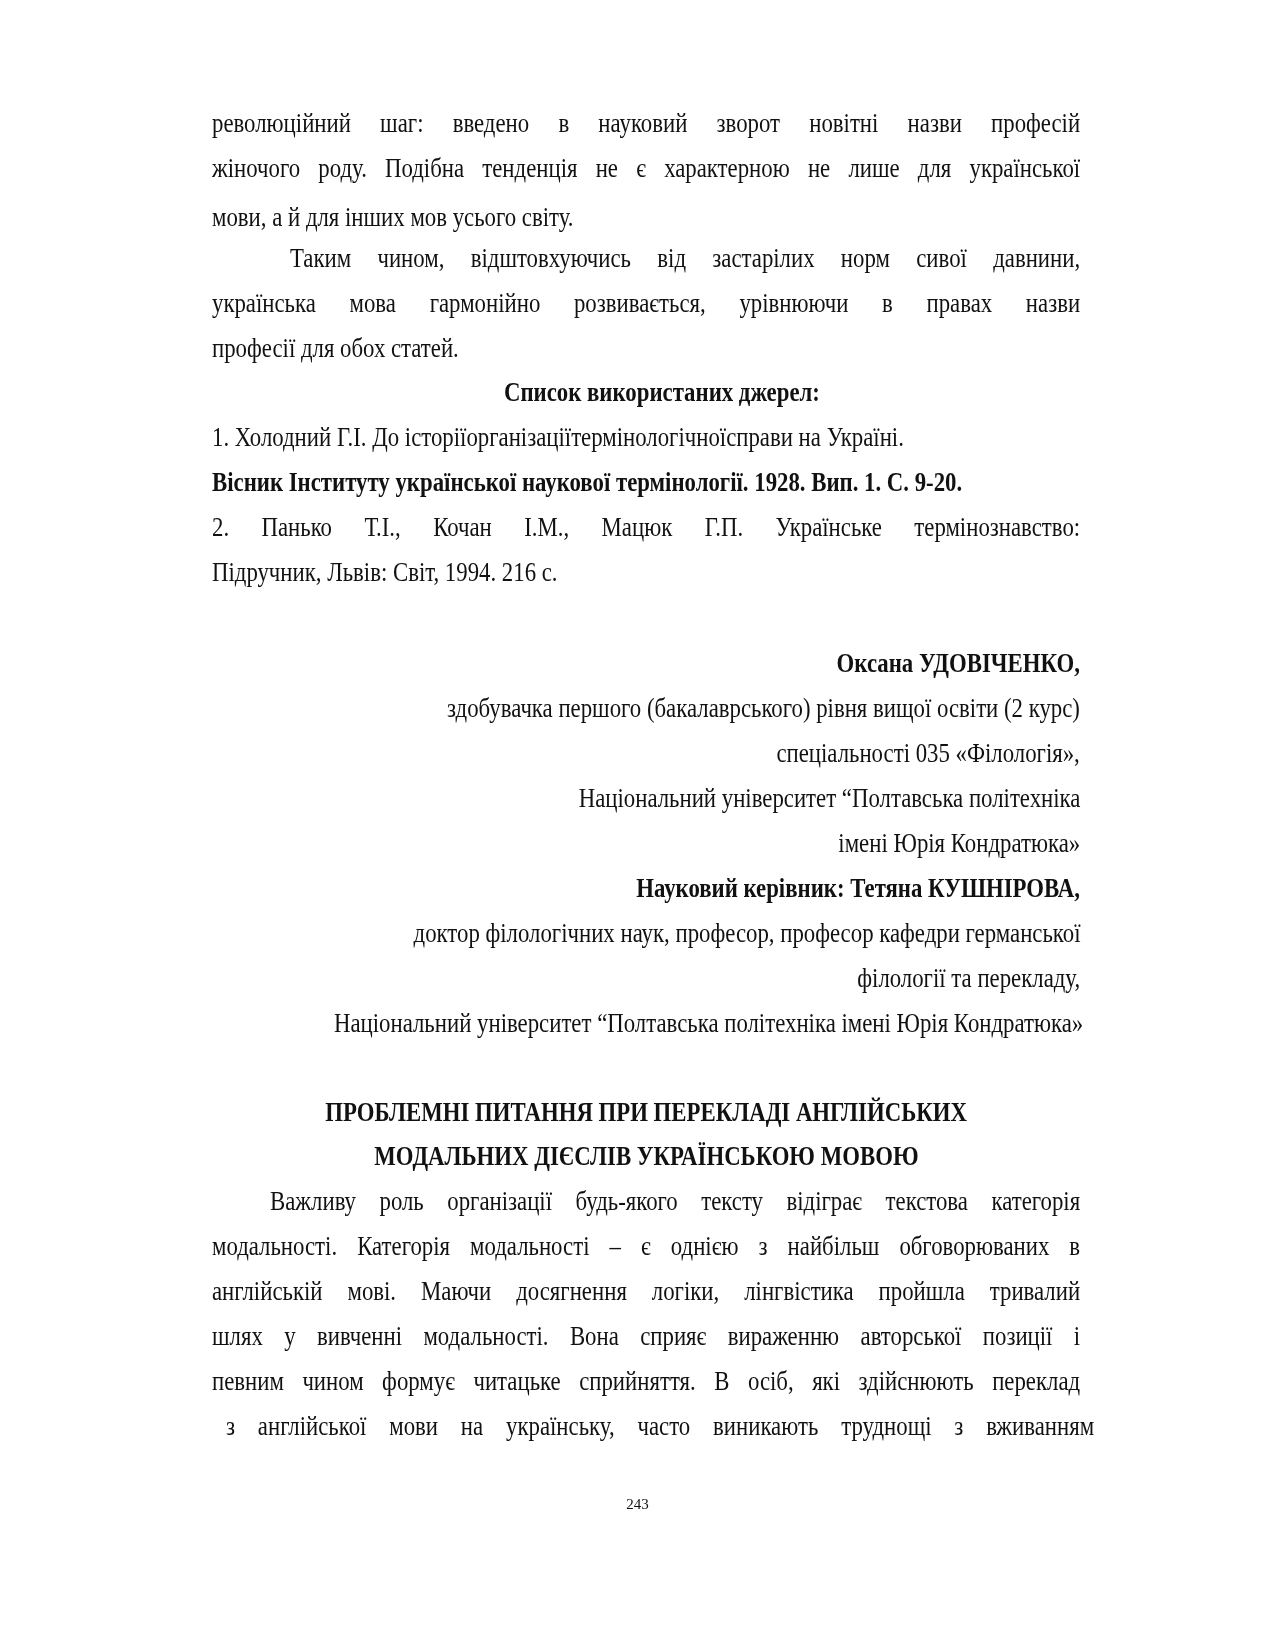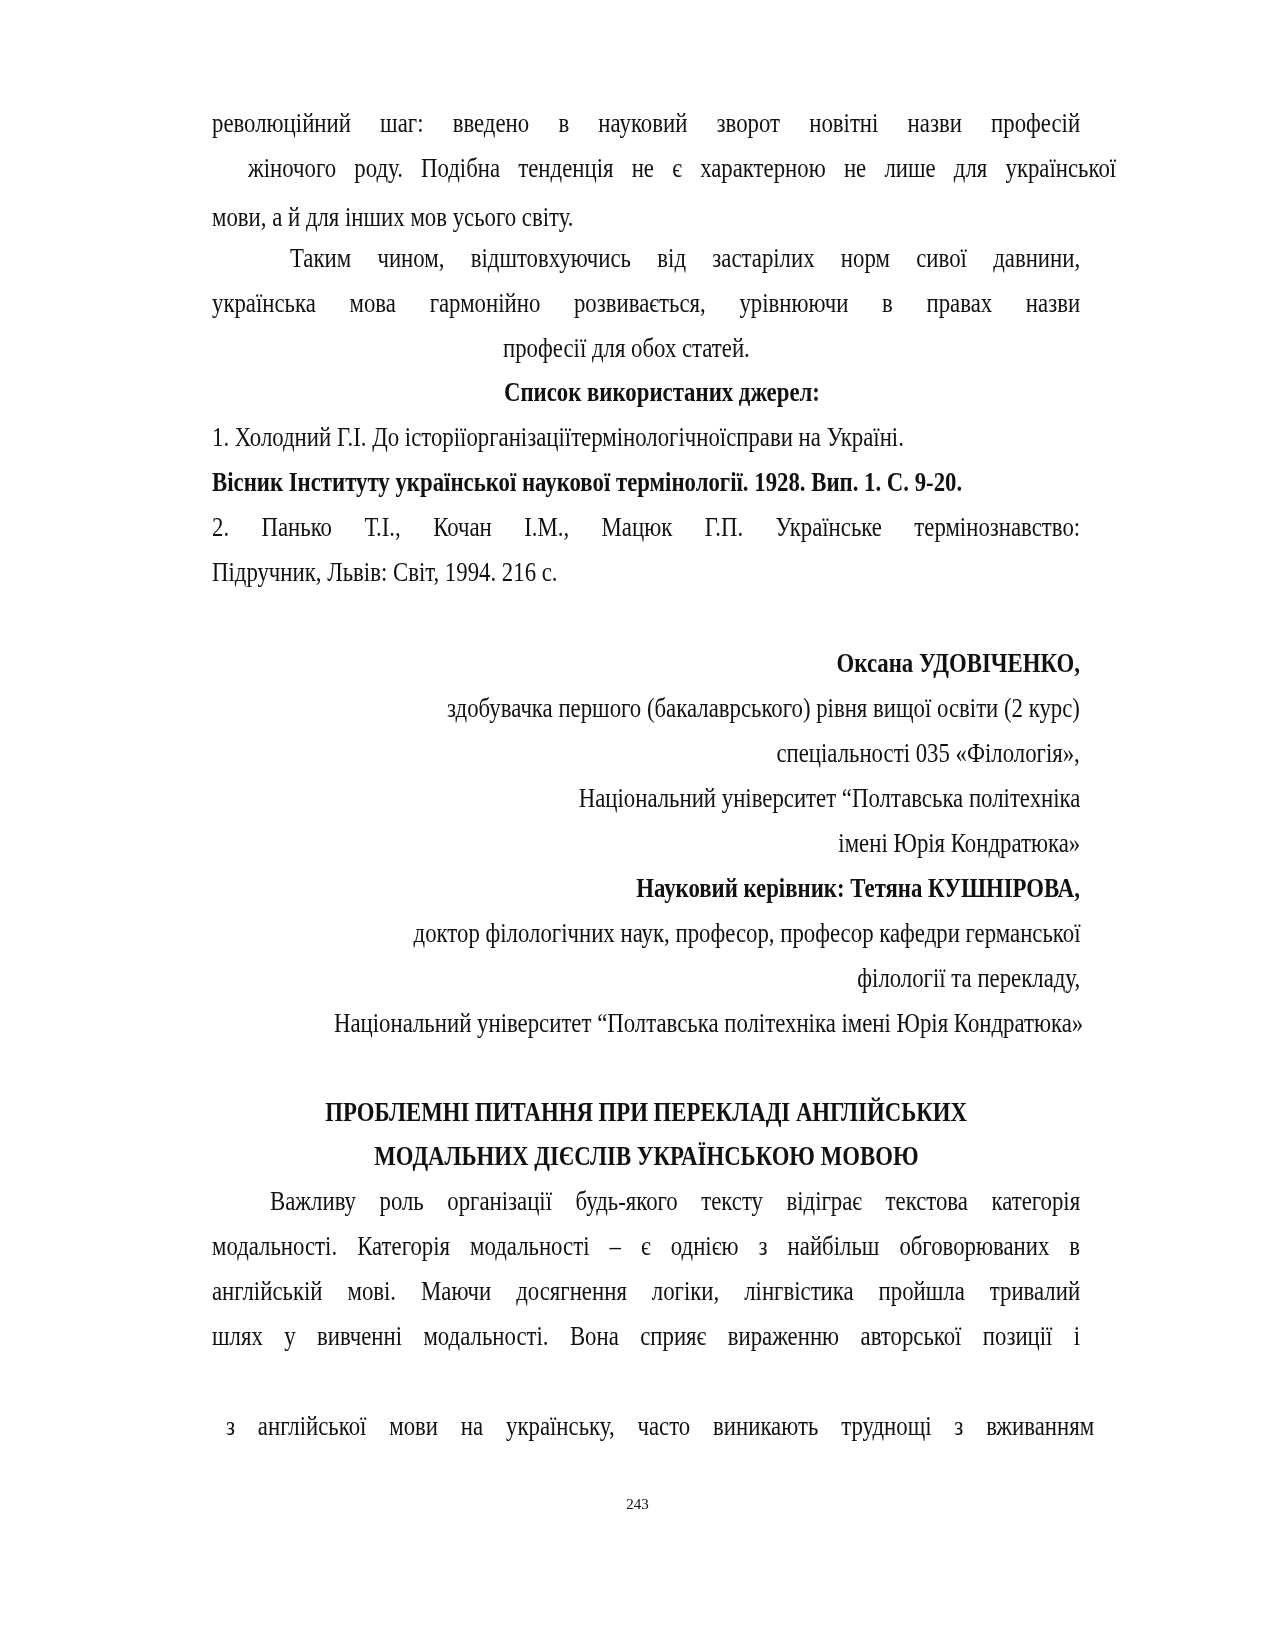--- a/index.html
+++ b/index.html
@@ -70,34 +70,34 @@
   }
 </style>
 </head>
 <body>
 
 <div class="page">
 
   <div class="line justify" style="top:108px;">
     <span class="inner">революційний шаг: введено в науковий зворот новітні назви професій</span>
   </div>
-  <div class="line justify" style="top:153px;margin-left:36px;">
+  <div class="line justify" style="top:153px;">
     <span class="inner">жіночого роду. Подібна тенденція не є характерною не лише для української</span>
   </div>
   <div class="line" style="top:202px;">
     <span class="inner">мови, а й для інших мов усього світу.</span>
   </div>
 
   <div class="line justify" style="top:243px; left:290px; width:790px;">
     <span class="inner">Таким чином, відштовхуючись від застарілих норм сивої давнини,</span>
   </div>
   <div class="line justify" style="top:288px;">
     <span class="inner">українська мова гармонійно розвивається, урівнюючи в правах назви</span>
   </div>
-  <div class="line" style="top:333px;text-align:center;">
+  <div class="line" style="top:333px;">
     <span class="inner">професії для обох статей.</span>
   </div>
 
   <div class="line center bold" style="top:377px; left:212px; width:1110px; text-align:left;">
     <span class="inner" style="margin-left:292px; transform-origin:left center;">Список використаних джерел:</span>
   </div>
   <div class="line" style="top:422px;">
     <span class="inner">1. Холодний Г.І. До історіїорганізаціїтермінологічноїсправи на Україні.</span>
   </div>
   <div class="line" style="top:467px;font-weight:bold;">
@@ -150,19 +150,22 @@
   </div>
   <div class="line justify" style="top:1231px;">
     <span class="inner">модальності. Категорія модальності – є однією з найбільш обговорюваних в</span>
   </div>
   <div class="line justify" style="top:1276px;">
     <span class="inner">англійській мові. Маючи досягнення логіки, лінгвістика пройшла тривалий</span>
   </div>
   <div class="line justify" style="top:1321px;">
     <span class="inner">шлях у вивченні модальності. Вона сприяє вираженню авторської позиції і</span>
   </div>
+  <div class="line justify" style="top:1366px;">
+    <span class="inner">певним чином формує читацьке сприйняття. В осіб, які здійснюють переклад</span>
+  </div>
   <div class="line justify" style="top:1411px;margin-left:14px;">
     <span class="inner">з англійської мови на українську, часто виникають труднощі з вживанням</span>
   </div>
 
   <div class="page-number">243</div>
 
 </div>
 
 </body></html>

